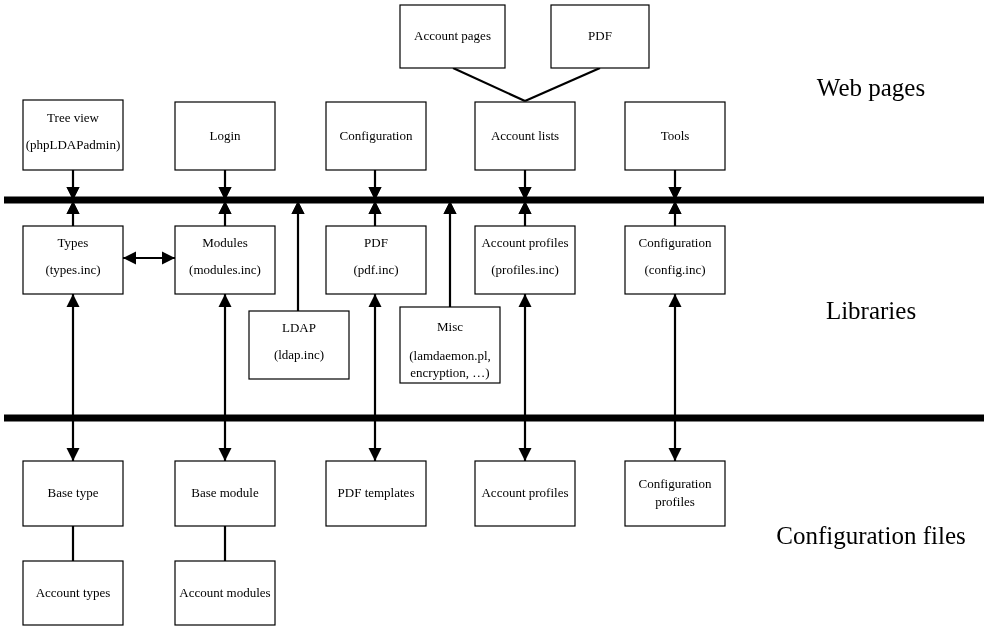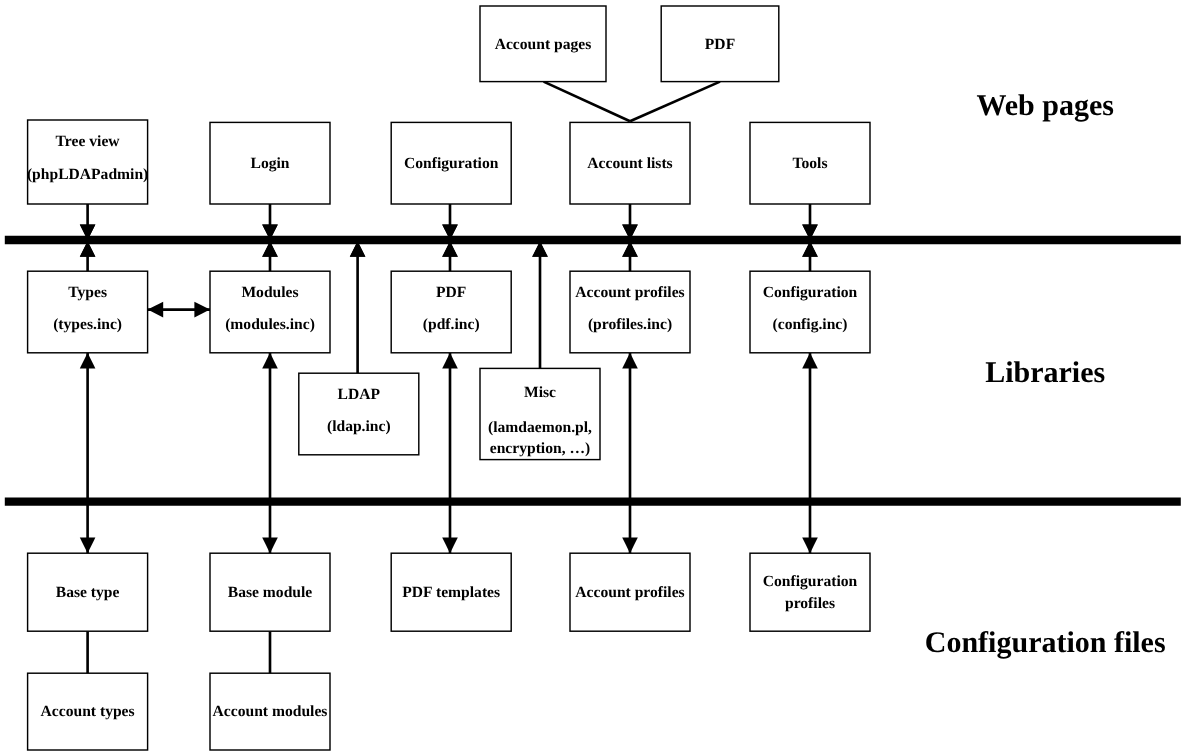--- a/index.html
+++ b/index.html
@@ -10,21 +10,20 @@
   }
   body {
     font-family: "Liberation Serif", "DejaVu Serif", serif;
   }
   #diagram-root {
     position: relative;
     width: 988px;
     height: 628px;
     background: #ffffff;
     overflow: hidden;
-    font-weight: bold;
   }
   svg.diagram-canvas {
     position: absolute;
     top: 0;
     left: 0;
     width: 988px;
     height: 628px;
     display: block;
   }
   .node-box {

